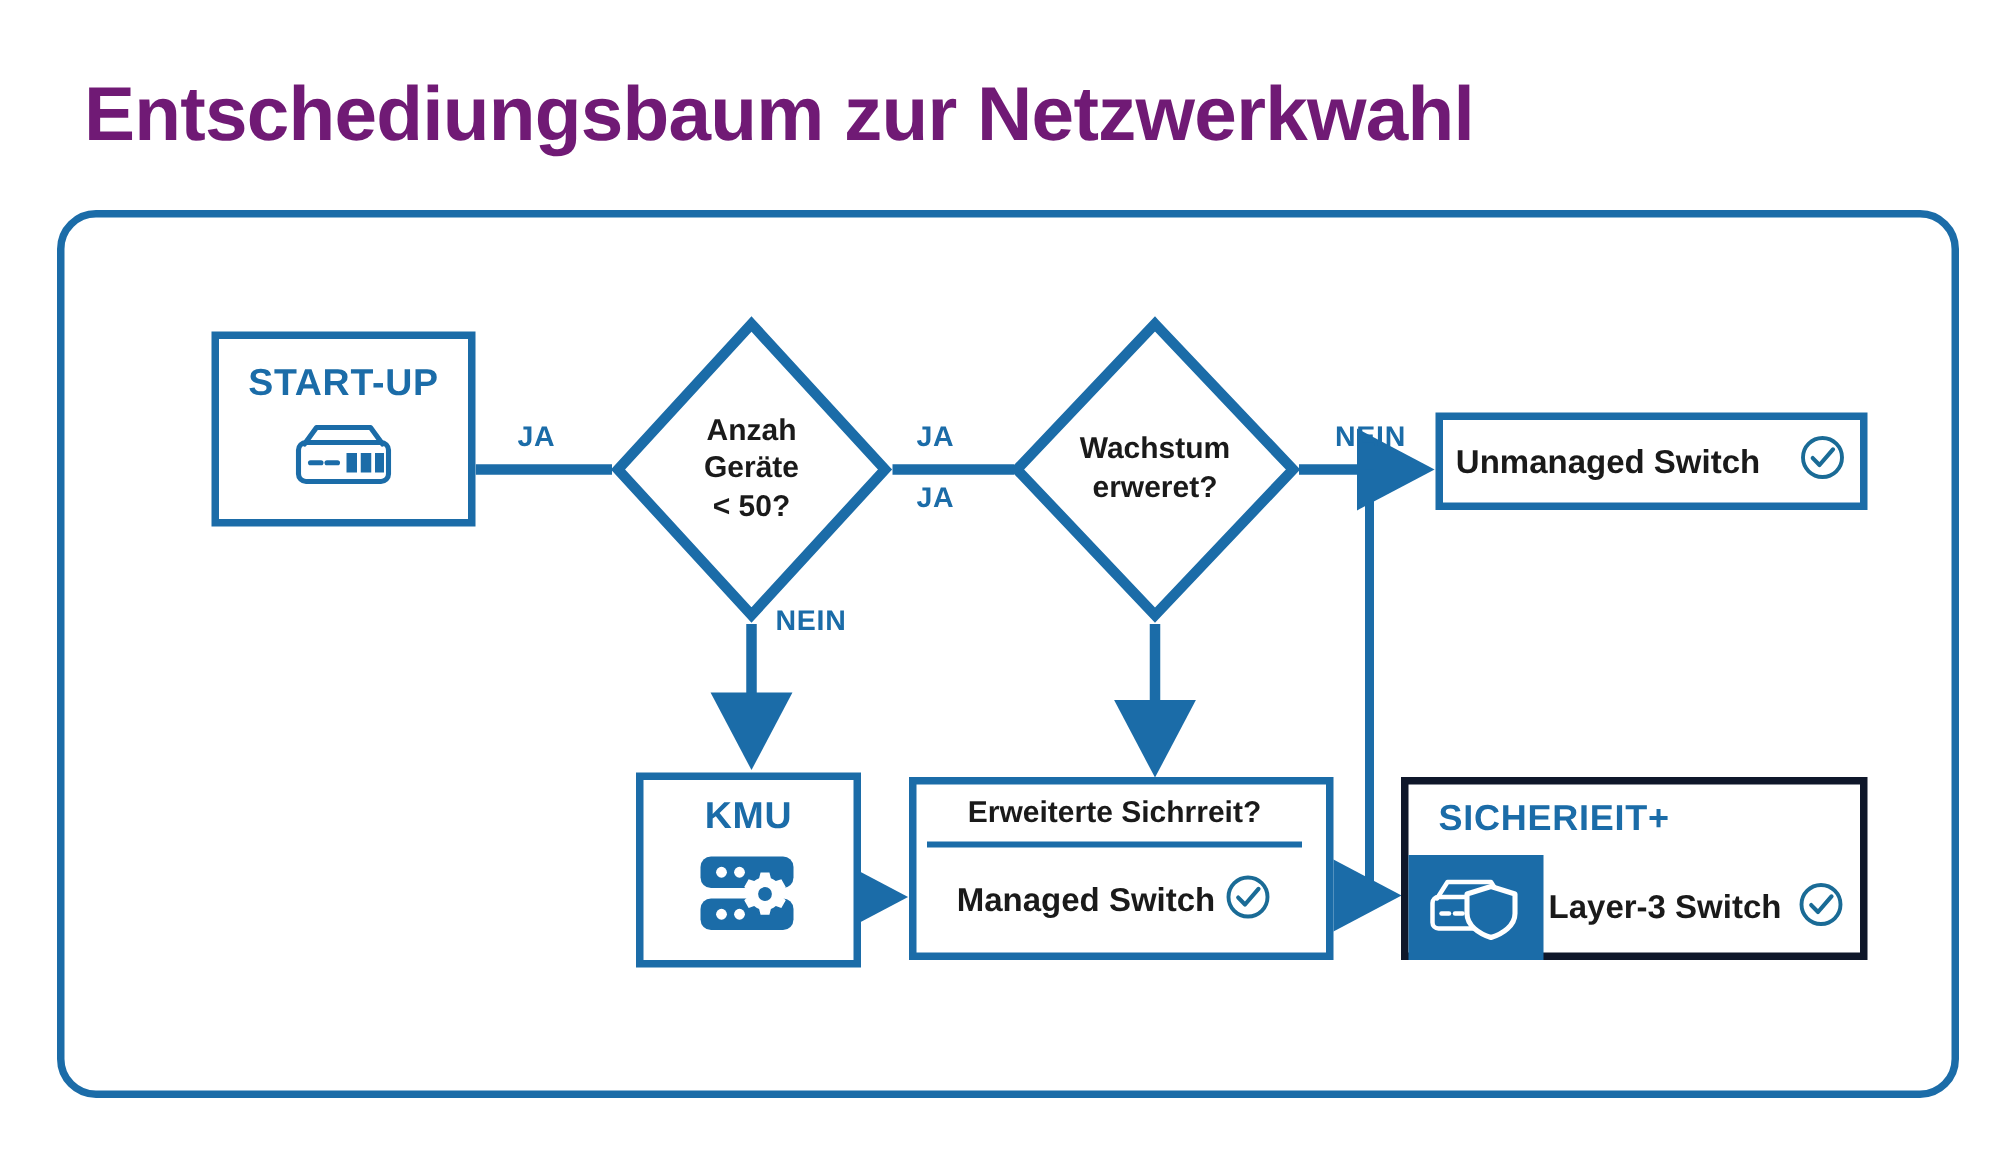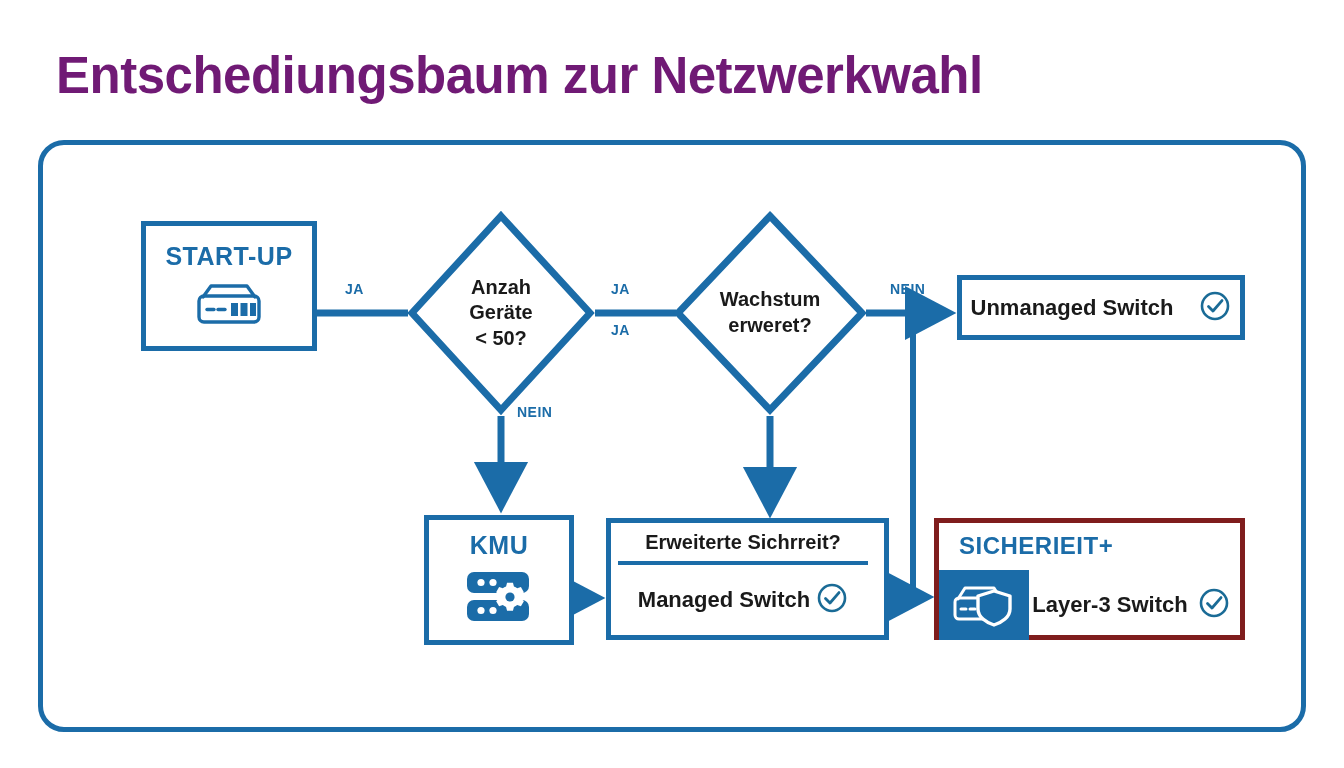--- a/index.html
+++ b/index.html
@@ -153,21 +153,21 @@
   }
 
   
   .res-layer3 {
     left: 934px;
     top: 518px;
     width: 311px;
     height: 122px;
     position: absolute;
     box-sizing: border-box;
-    border: 5px solid #7f1d1d;
+    border: 5px solid #0f172a;
     background: #ffffff;
   }
   .res-layer3 .hdr {
     position: absolute;
     left: 20px;
     top: 9px;
     font-size: 24px;
     font-weight: bold;
     color: #1b6ca8;
     letter-spacing: 0.5px;
@@ -220,21 +220,21 @@
     color: #1a1a1a;
     line-height: 1.28;
     text-align: center;
   }
   .d1 { left: 406px; top: 210px; width: 190px; height: 206px; }
   .d2 { left: 672px; top: 210px; width: 196px; height: 206px; }
 
   
   .edge-label {
     position: absolute;
-    font-size: 14px;
+    font-size: 19px;
     font-weight: bold;
     color: #1b6ca8;
     letter-spacing: 0.5px;
     white-space: nowrap;
   }
   .lbl-ja1   { left: 345px; top: 281px; }
   .lbl-ja2   { left: 611px; top: 281px; }
   .lbl-ja3   { left: 611px; top: 322px; }
   .lbl-nein1 { left: 517px; top: 404px; }
   .lbl-nein2 { left: 890px; top: 281px; }

